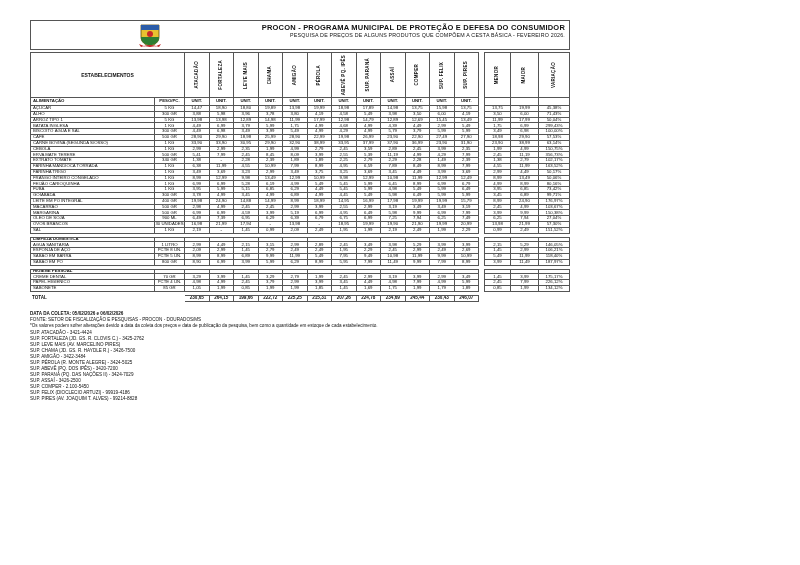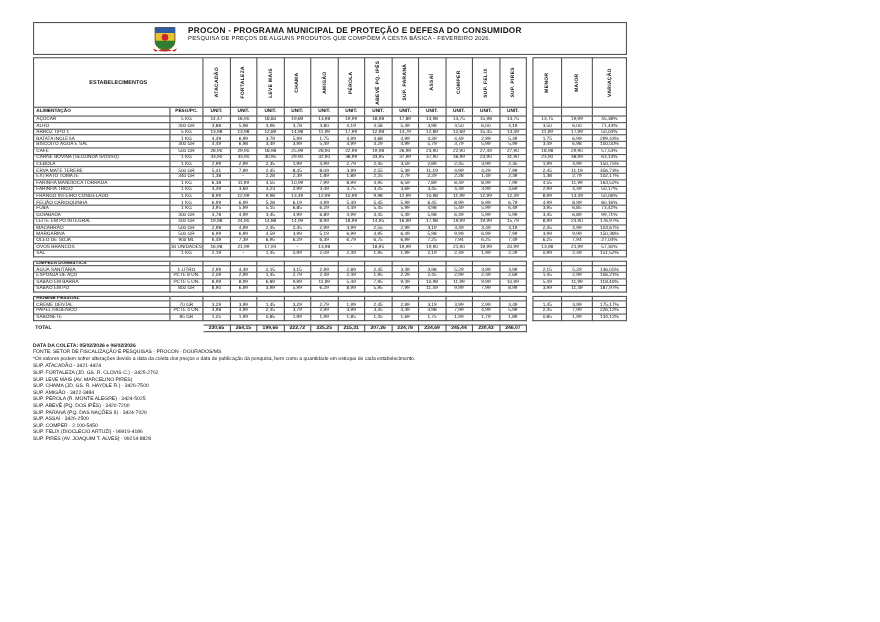--- a/index.html
+++ b/index.html
@@ -3,21 +3,21 @@
 <meta charset="utf-8">
 <style>
   html,body{margin:0;padding:0;}
   .page{position:relative;width:800px;height:565px;background:#ffffff;
         font-family:"Liberation Sans",sans-serif;color:#111;overflow:hidden;}
   .doc{position:absolute;left:30px;top:20px;width:540px;}
 
   
   .hdrbox{position:relative;border:1px solid #555;height:28px;margin-bottom:2px;}
   .crest{position:absolute;left:108px;top:2px;width:22px;height:24px;}
-  .titles{position:absolute;left:140px;right:4px;top:2px;text-align:left;}
+  .titles{position:absolute;left:140px;right:4px;top:2px;text-align:right;}
   .title{font-size:7.5px;font-weight:bold;letter-spacing:.2px;line-height:9px;}
   .subtitle{font-size:5.3px;line-height:7px;letter-spacing:.2px;}
 
   
   .tbl{margin-top:0;}
   .r{display:flex;}
   .c{box-sizing:border-box;display:flex;align-items:center;justify-content:center;
      overflow:hidden;white-space:nowrap;border-right:1px solid #555;border-bottom:1px solid #555;
      font-size:4.3px;line-height:1;}
   .bl{border-left:1px solid #555;}

